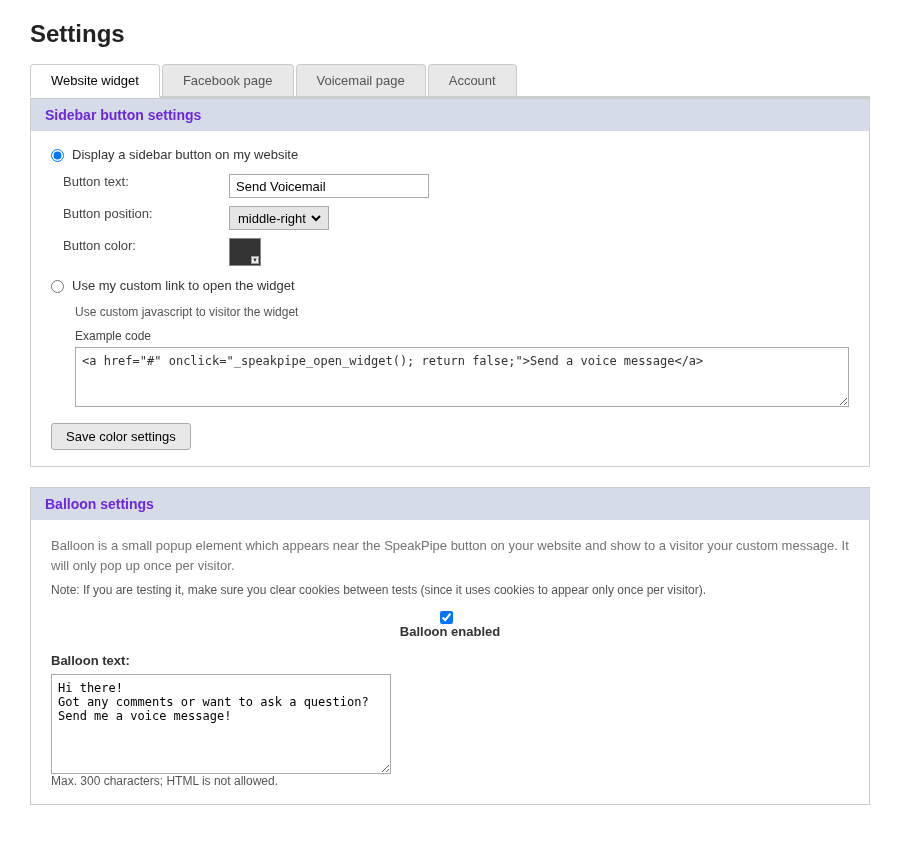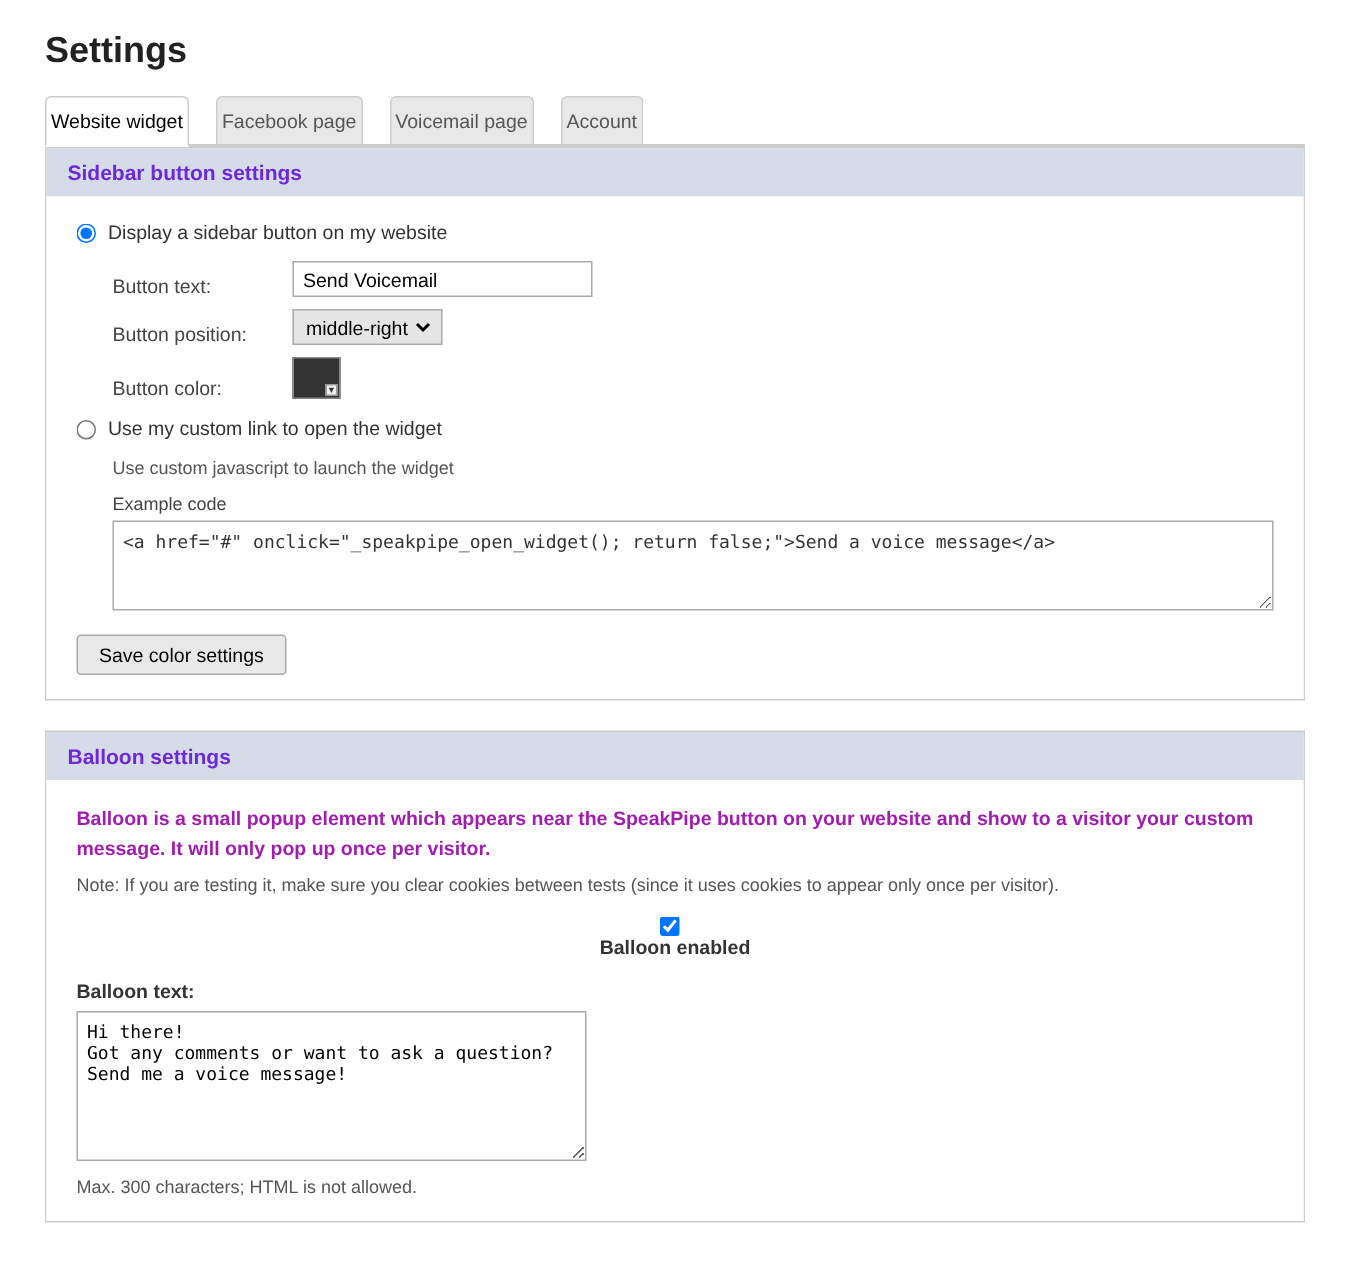--- a/index.html
+++ b/index.html
@@ -15,26 +15,26 @@
       font-weight: bold;
       margin-bottom: 16px;
       color: #222;
     }
     .tabs {
       display: flex;
       border-bottom: 2px solid #ccc;
       margin-bottom: 0;
     }
     .tab {
-      padding: 8px 3px;
+      padding: 8px 20px;
       border: 1px solid #ccc;
       border-bottom: none;
       background: #e8e8e8;
       cursor: pointer;
-      margin-right: 18px;
+      margin-right: 2px;
       color: #555;
       font-size: 13px;
       border-radius: 4px 4px 0 0;
     }
     .tab.active {
       background: #fff;
       border-bottom: 2px solid #fff;
       color: #000;
       font-weight: normal;
       margin-bottom: -2px;
@@ -64,23 +64,24 @@
     }
     .radio-option input[type="radio"] {
       margin-right: 8px;
     }
     .radio-option label {
       font-size: 13px;
       cursor: pointer;
     }
     .form-row {
       display: flex;
-      align-items: flex-end;
+      align-items: flex-start;
       margin-bottom: 8px;
-      margin-left: 24px;
+      margin-left: 12px;
+      gap: 46px;
     }
     .form-label {
       width: 120px;
       font-size: 13px;
       color: #444;
     }
     .form-input {
       border: 1px solid #aaa;
       padding: 3px 6px;
       font-size: 13px;
@@ -156,24 +157,23 @@
       margin-top: 16px;
       padding: 5px 14px;
       border: 1px solid #aaa;
       background: #e8e8e8;
       font-size: 13px;
       cursor: pointer;
       border-radius: 3px;
     }
     .balloon-desc {
       font-size: 13px;
-      color: #a21caf;
+      color: #737373;
       margin-bottom: 8px;
       line-height: 1.5;
-      font-weight: bold;
     }
     .balloon-note {
       font-size: 12px;
       color: #555;
       margin-bottom: 14px;
     }
     .checkbox-row {
       display: flex;
       align-items: center;
       margin-bottom: 14px;
@@ -193,21 +193,21 @@
     }
     .balloon-textarea {
       font-family: monospace;
       font-size: 12px;
       width: 340px;
       height: 100px;
       border: 1px solid #aaa;
       padding: 6px;
       resize: vertical;
       display: block;
-      margin-bottom: 10px;
+      margin-bottom: 0;
     }
     .balloon-maxchars {
       font-size: 12px;
       color: #555;
     }
   </style>
 </head>
 <body>
 
 <h1 class="page-title">Settings</h1>
@@ -256,21 +256,21 @@
       <div class="color-swatch">
         <div class="color-swatch-arrow">▾</div>
       </div>
     </div>
 
     
     <div class="radio-option custom-link-section">
       <input type="radio" name="sidebar_option" id="custom_link" style="">
       <label for="custom_link">Use my custom link to open the widget</label>
     </div>
-    <div class="custom-link-desc">Use custom javascript to launch the widget</div>
+    <div class="custom-link-desc">Use custom javascript to visitor the widget</div>
 
     
     <div class="example-code-label">Example code</div>
     <textarea class="code-textarea" readonly="" style="">&lt;a href="#" onclick="_speakpipe_open_widget(); return false;"&gt;Send a voice message&lt;/a&gt;</textarea>
 
     <button class="save-button">Save color settings</button>
   </div>
 </div>
 
 <div class="section">

